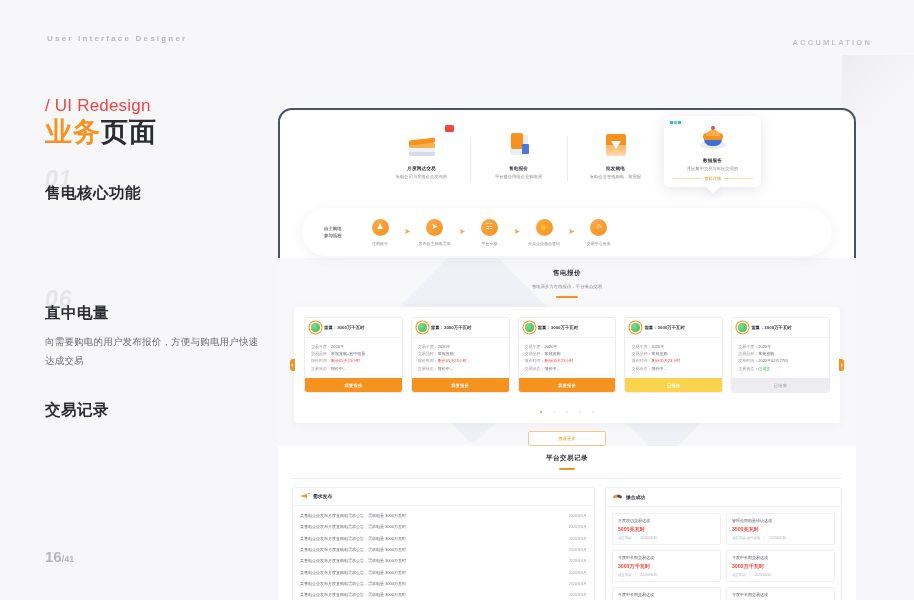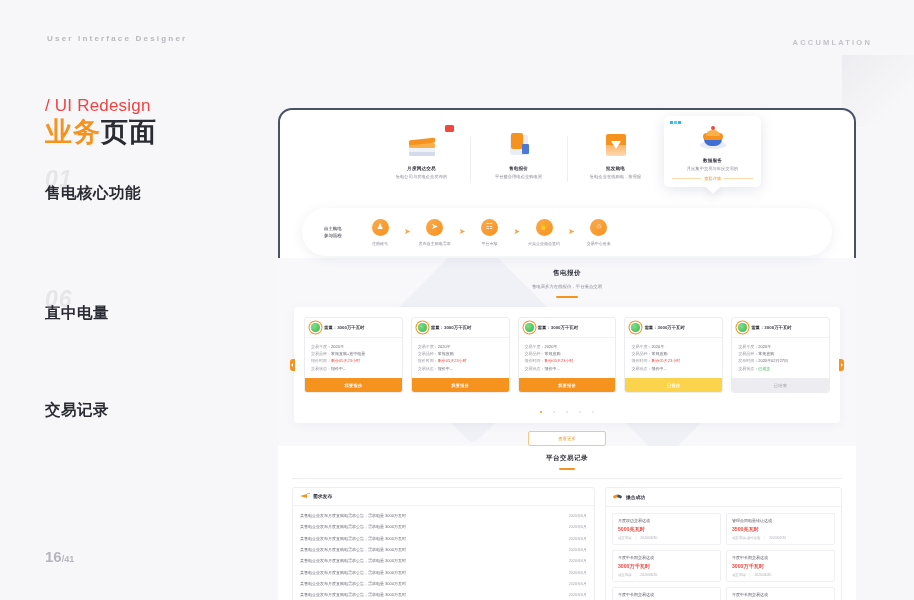--- a/index.html
+++ b/index.html
@@ -288,20 +288,21 @@
     <span class="accent">业务</span><span>页面</span>
   </div>
 
   <div class="section" style="top:168px">
     <div class="sec-num">01</div>
     <div class="sec-title">售电核心功能</div>
   </div>
   <div class="section" style="top:288px">
     <div class="sec-num">06</div>
     <div class="sec-title">直中电量</div>
+    <div class="sec-desc">向需要购电的用户发布报价，方便与购电用户快速达成交易</div>
   </div>
   <div class="section" style="top:408px">
     <div class="sec-title">交易记录</div>
   </div>
 
   <div class="page-num">
     <span>16</span><span class="den">/41</span>
   </div>
 </div>
 

